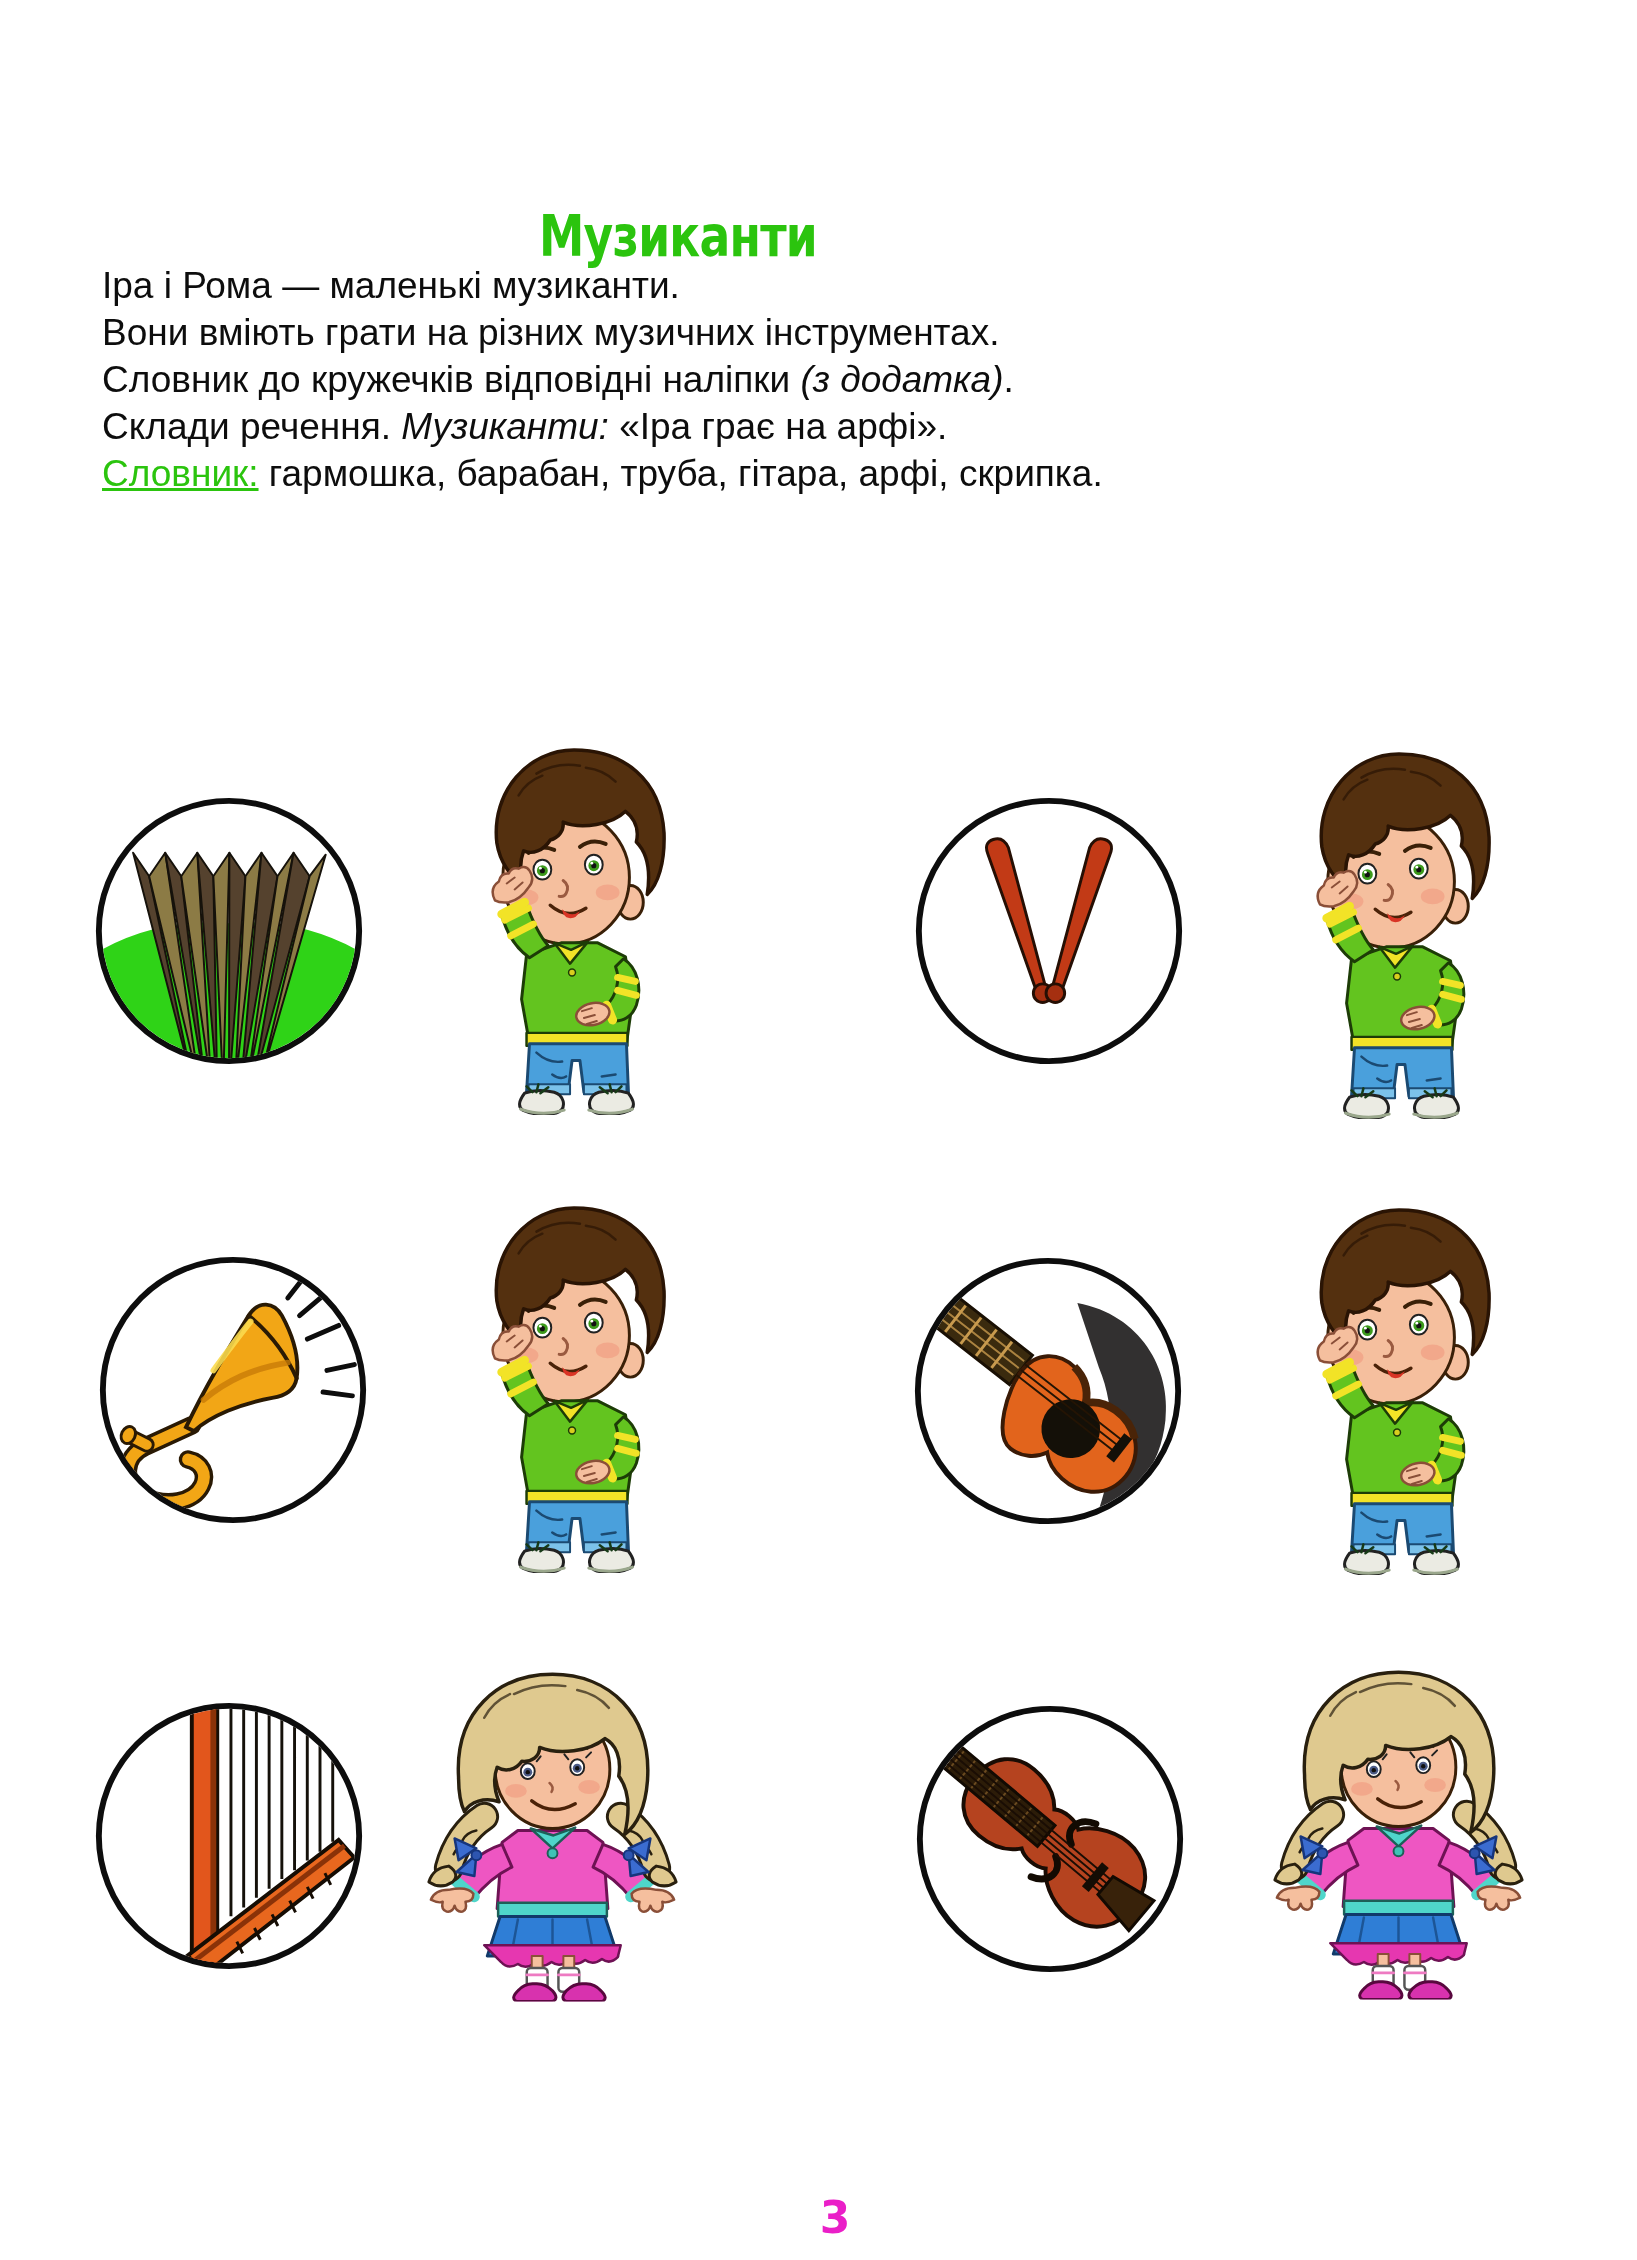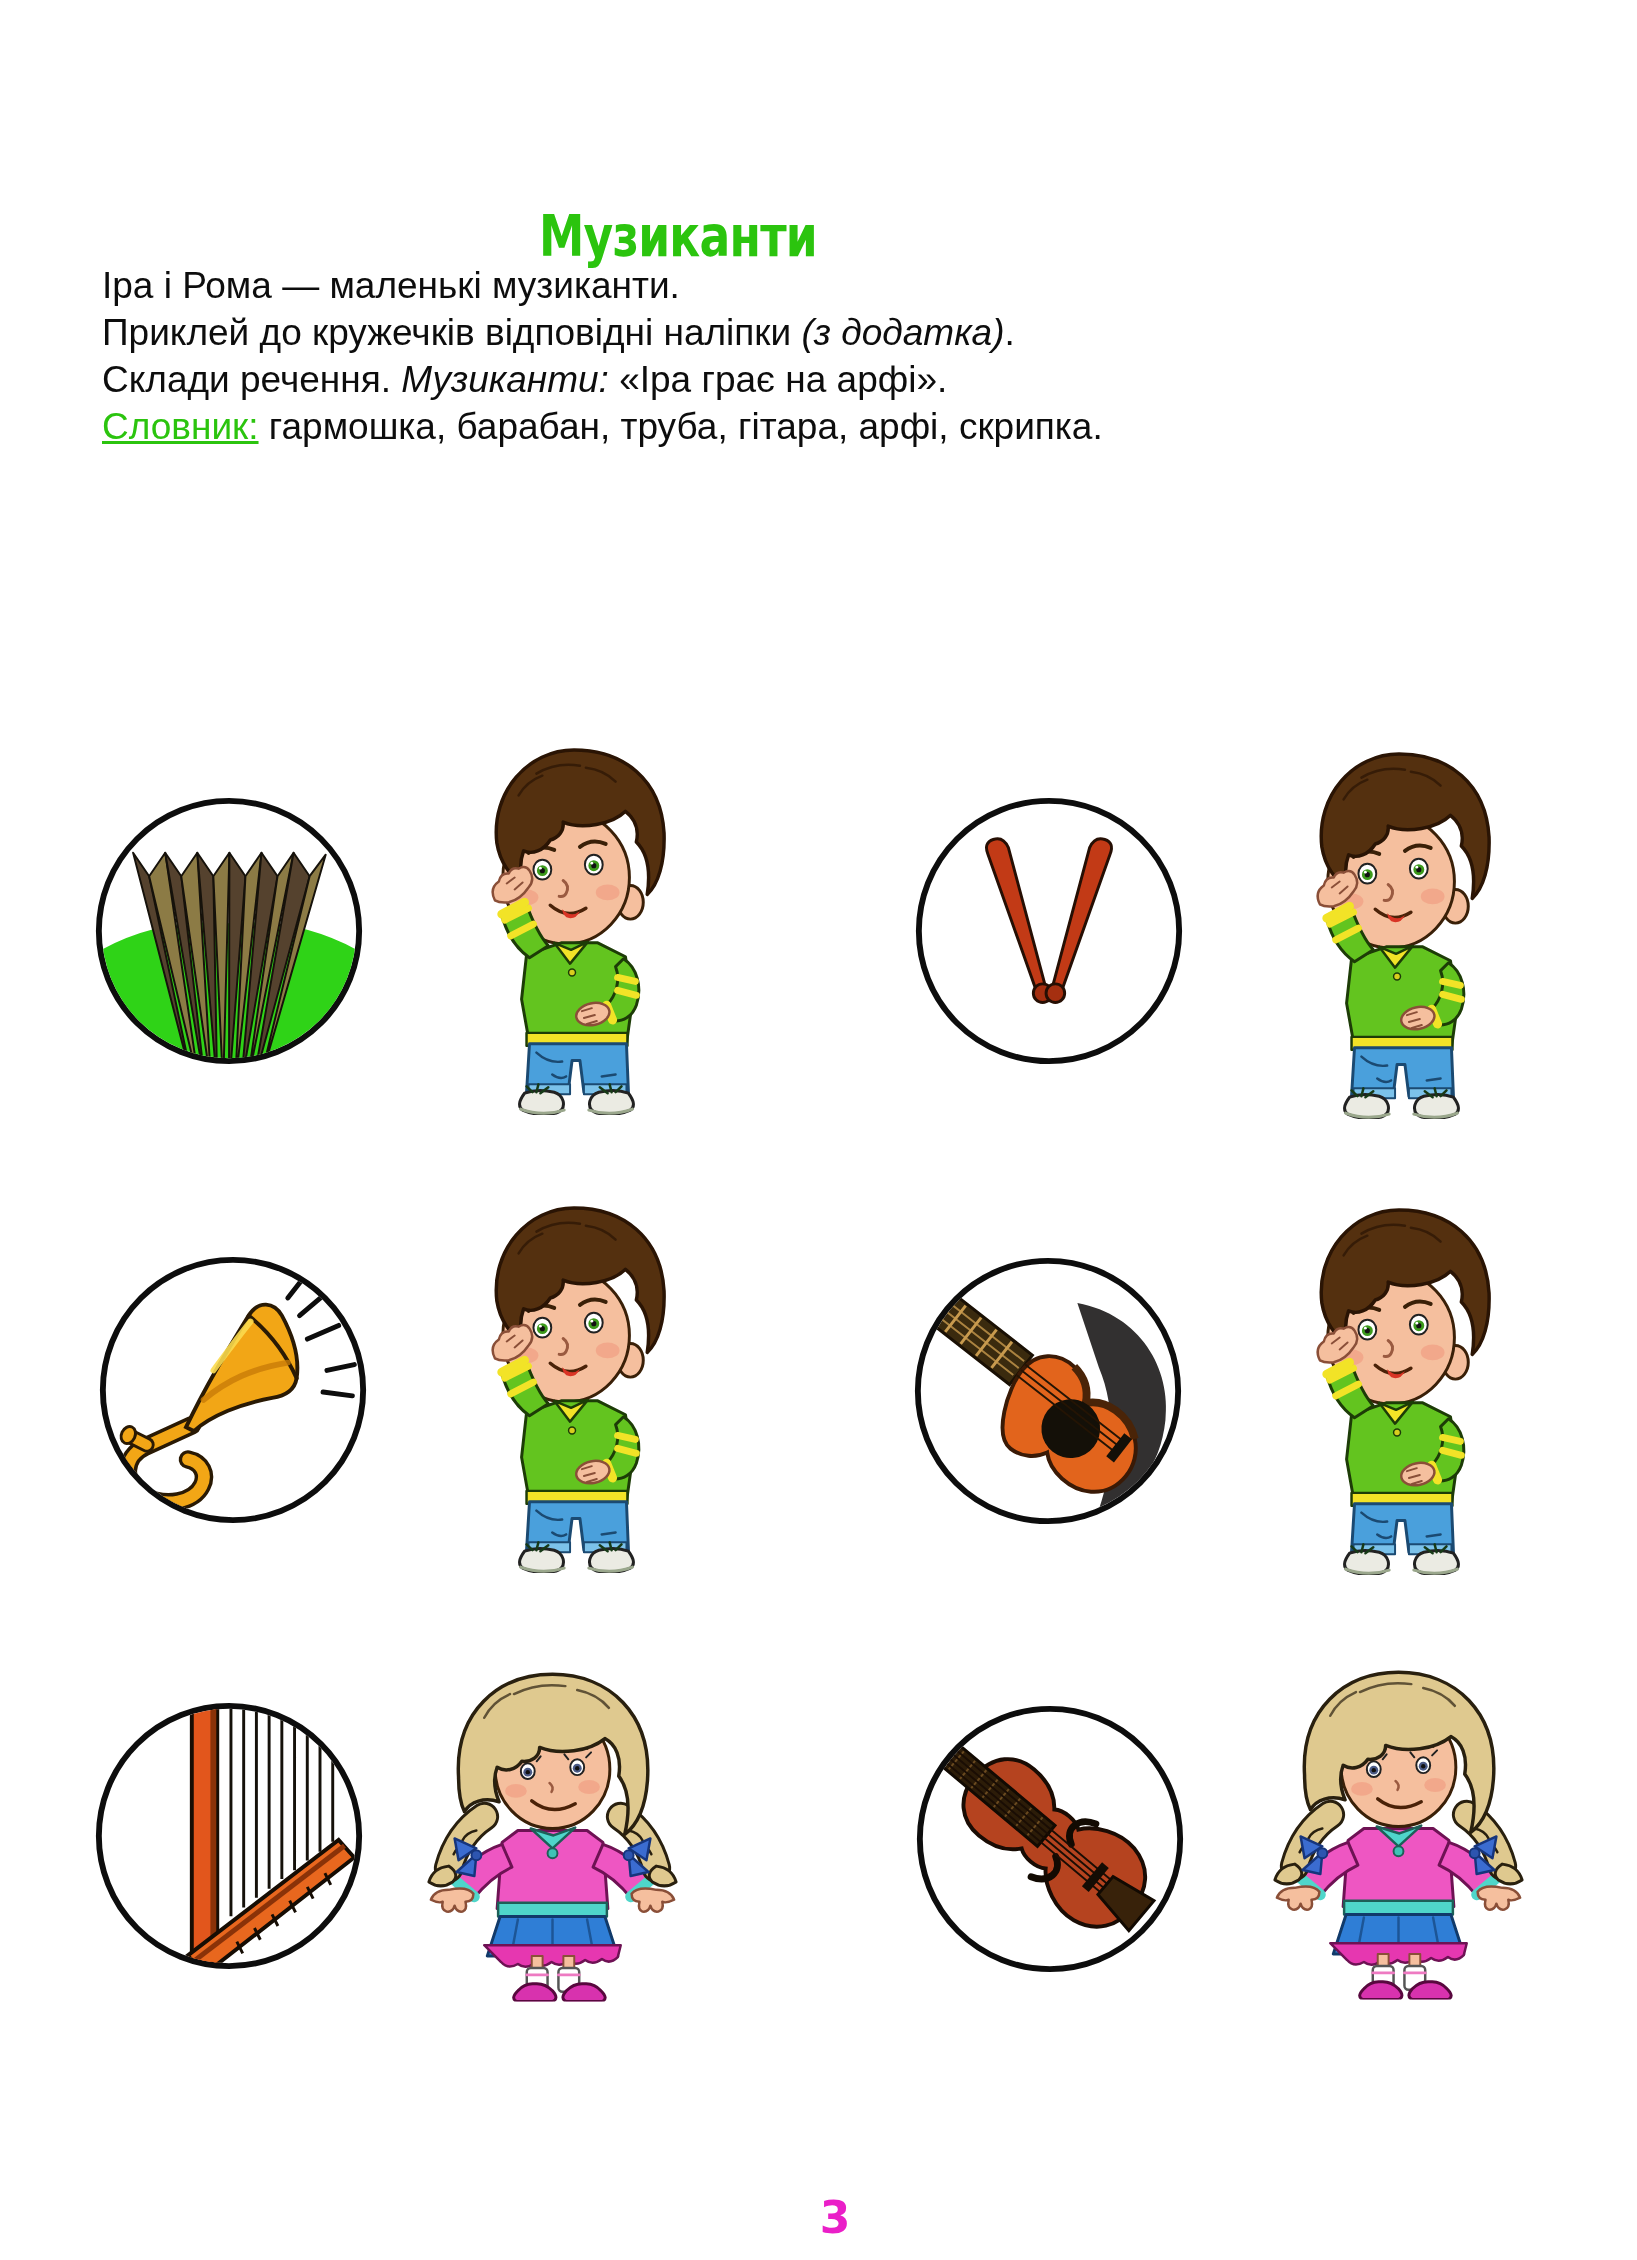--- a/index.html
+++ b/index.html
@@ -131,21 +131,22 @@
     </symbol>
   </defs>
 </svg>
 
 <div class="page">
 
   <h1 class="title">Музиканти</h1>
 
   <div class="intro">
     <p><span>Іра і Рома — маленькі музиканти.</span></p>
-    <p><span>Приклей до кружечків відповідні наліпки </span><span class="it">(з додатка)</span><span>.</span></p>
+    <p><span>Вони вміють грати на різних музичних інструментах.</span></p>
+    <p><span>Словник до кружечків відповідні наліпки </span><span class="it">(з додатка)</span><span>.</span></p>
     <p><span>Склади речення. </span><span class="it">Музиканти:</span><span> «Іра грає на арфі».</span></p>
     <p><span class="vocab-label">Словник:</span><span> гармошка, барабан, труба, гітара, арфі, скрипка.</span></p>
   </div>
 
   <div class="circle c-r1l">
     <svg viewBox="0 0 280 280">
       <defs>
           <clipPath id="clip-acc">
             <circle cx="140" cy="140" r="130"></circle>
           </clipPath>

